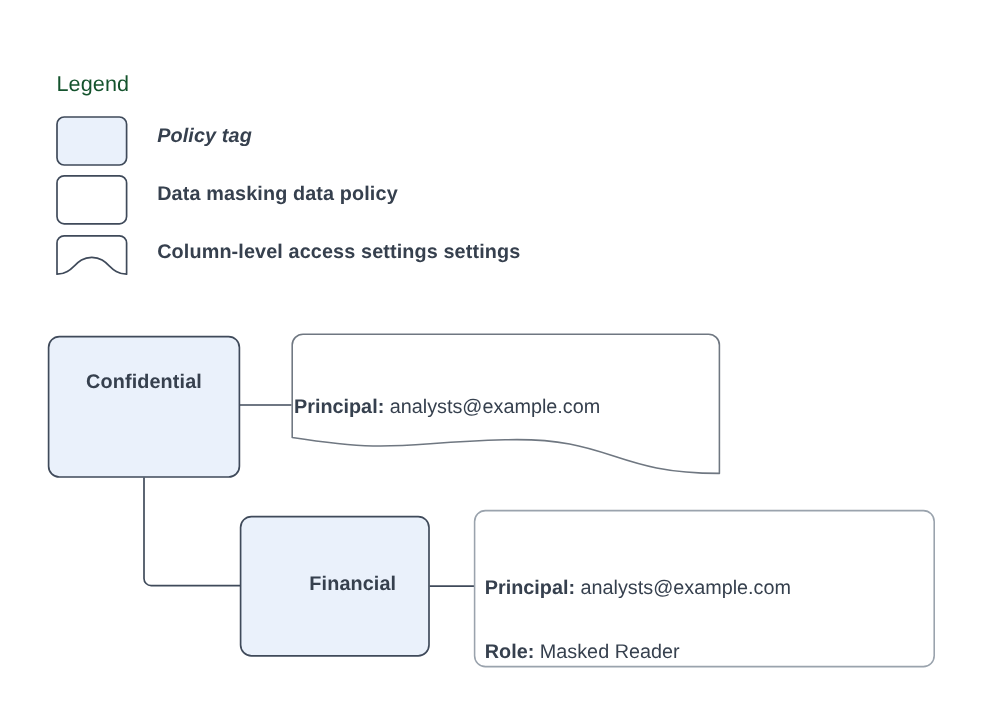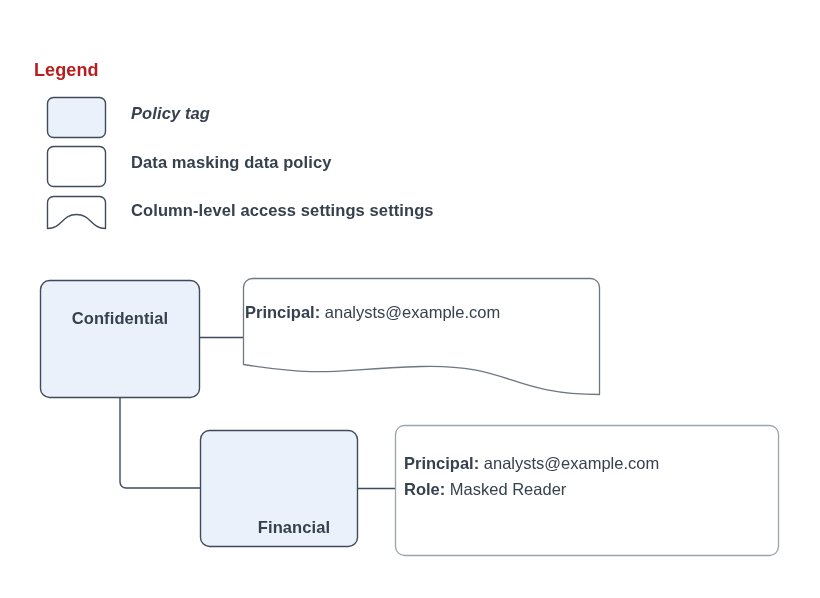--- a/index.html
+++ b/index.html
@@ -22,26 +22,26 @@
     position: absolute;
     left: 0;
     top: 0;
     width: 820px;
     height: 598px;
   }
 
   
   .legend-title {
     position: absolute;
-    left: 34px;
+    left: 47px;
     top: 60px;
     font-size: 18px;
-    font-weight: bold;
+    font-weight: normal;
     letter-spacing: 0.1px;
-    color: #b91c1c;
+    color: #14532d;
   }
 
   .legend-label {
     position: absolute;
     left: 131px;
     font-size: 16.5px;
     font-weight: bold;
     letter-spacing: 0.1px;
     color: #36404e;
     white-space: nowrap;
@@ -62,21 +62,20 @@
   }
   .node-label.confidential {
     left: 40px;
     top: 309px;
     width: 160px;
   }
   .node-label.financial {
     left: 200px;
     top: 478px;
     width: 188px;
-    margin-top: 40px;
   }
 
   
   .callout-text {
     position: absolute;
     font-size: 16.5px;
     line-height: 26px;
     color: #36404e;
     white-space: nowrap;
   }
@@ -84,21 +83,21 @@
   .callout-text .v { font-weight: normal; }
 
   .callout-text.c1 {
     left: 245px;
     top: 299px;
   }
   .callout-text.c2 {
     left: 404px;
     top: 450px;
   }
-  .callout-row { display: block; }
+  .callout-row { display: block; margin-top: 27px; }
 </style>
 </head>
 <body>
 
 <svg id="canvas" viewBox="0 0 820 598" xmlns="http://www.w3.org/2000/svg">
 
   <rect x="47.5" y="97.5" width="58" height="40" rx="6" ry="6" fill="#eaf1fb" stroke="#3f4a5a" stroke-width="1.4"></rect>
 
   <rect x="47.5" y="146.5" width="58" height="40" rx="6" ry="6" fill="#ffffff" stroke="#3f4a5a" stroke-width="1.4"></rect>
 

